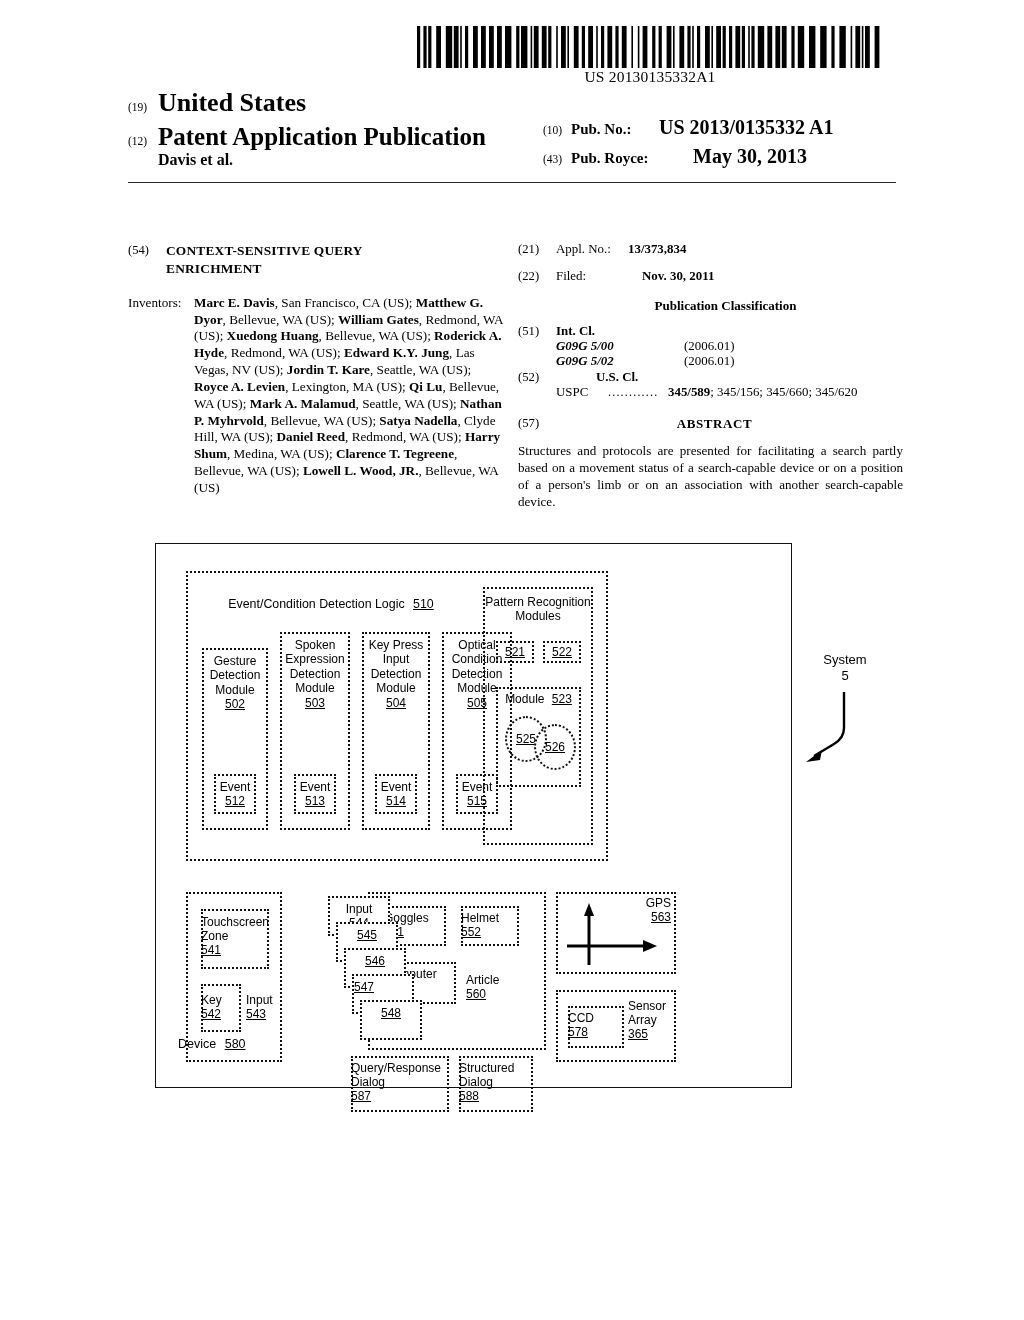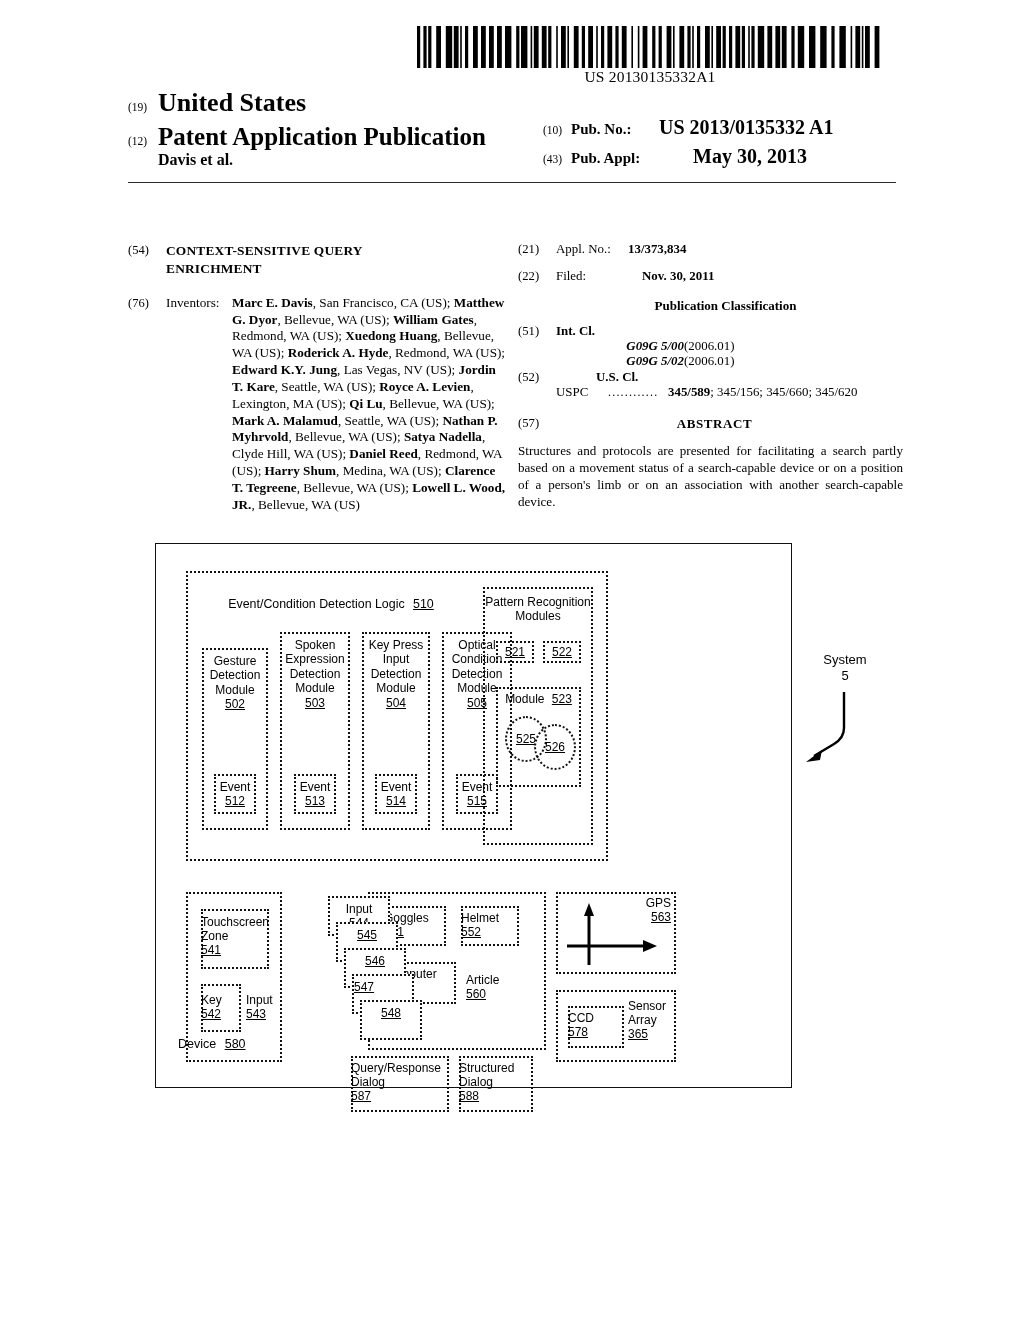--- a/index.html
+++ b/index.html
@@ -226,42 +226,41 @@
     <div class="mh-sub">Davis et al.</div>
   </div>
   <div id="mh-right">
     <div class="pr-row">
       <span class="pr-tag">(10)</span>
       <span class="pr-lab">Pub. No.:</span>
       <span class="pr-val">US 2013/0135332 A1</span>
     </div>
     <div class="pr-row">
       <span class="pr-tag">(43)</span>
-      <span class="pr-lab">Pub. Appl:</span>
+      <span class="pr-lab">Pub. Royce:</span>
       <span class="pr-val date" style="margin-left:34px;">May 30, 2013</span>
     </div>
   </div>
 </div>
 <div id="rule-main"></div>
 
 <div id="biblio">
 
   <div class="col" id="col-left">
     <div class="fld">
       <span class="fld-tag">(54)</span>
       <span class="fld-body">
         <span class="title-txt">CONTEXT-SENSITIVE QUERY</span><br>
         <span class="title-txt">ENRICHMENT</span>
       </span>
     </div>
 
     <div class="spacer-14"></div>
 
     <div class="fld">
-      <span class="fld-tag">(76)</span>
       <span class="inv-label">Inventors:</span>
       <span class="inv-list"><b>Marc E. Davis</b>, San Francisco, CA (US); <b>Matthew G. Dyor</b>, Bellevue, WA (US); <b>William Gates</b>, Redmond, WA (US); <b>Xuedong Huang</b>, Bellevue, WA (US); <b>Roderick A. Hyde</b>, Redmond, WA (US); <b>Edward K.Y. Jung</b>, Las Vegas, NV (US); <b>Jordin T. Kare</b>, Seattle, WA (US); <b>Royce A. Levien</b>, Lexington, MA (US); <b>Qi Lu</b>, Bellevue, WA (US); <b>Mark A. Malamud</b>, Seattle, WA (US); <b>Nathan P. Myhrvold</b>, Bellevue, WA (US); <b>Satya Nadella</b>, Clyde Hill, WA (US); <b>Daniel Reed</b>, Redmond, WA (US); <b>Harry Shum</b>, Medina, WA (US); <b>Clarence T. Tegreene</b>, Bellevue, WA (US); <b>Lowell L. Wood, JR.</b>, Bellevue, WA (US)</span>
     </div>
   </div>
 
   <div class="col" id="col-right">
     <div class="rfld">
       <span class="rtag">(21)</span>
       <span class="rlab">Appl. No.:</span>
       <span class="rval">13/373,834</span>
@@ -274,21 +273,21 @@
       <span class="rlab">Filed:</span>
       <span class="rval" style="margin-left:14px;">Nov. 30, 2011</span>
     </div>
 
     <div class="pubclass-hdr">Publication Classification</div>
 
     <div class="rfld" style="margin-bottom:0;">
       <span class="rtag">(51)</span>
       <span class="cl-hdr">Int. Cl.</span>
     </div>
-    <div id="intcl-rows" style="margin-left:38px;text-align:right;">
+    <div id="intcl-rows" style="margin-left:38px;">
         <div class="cl-row">
           <span class="cl-code">G09G 5/00</span>
           <span class="cl-ver">(2006.01)</span>
         </div>
         <div class="cl-row">
           <span class="cl-code">G09G 5/02</span>
           <span class="cl-ver">(2006.01)</span>
         </div>
       </div>
 

